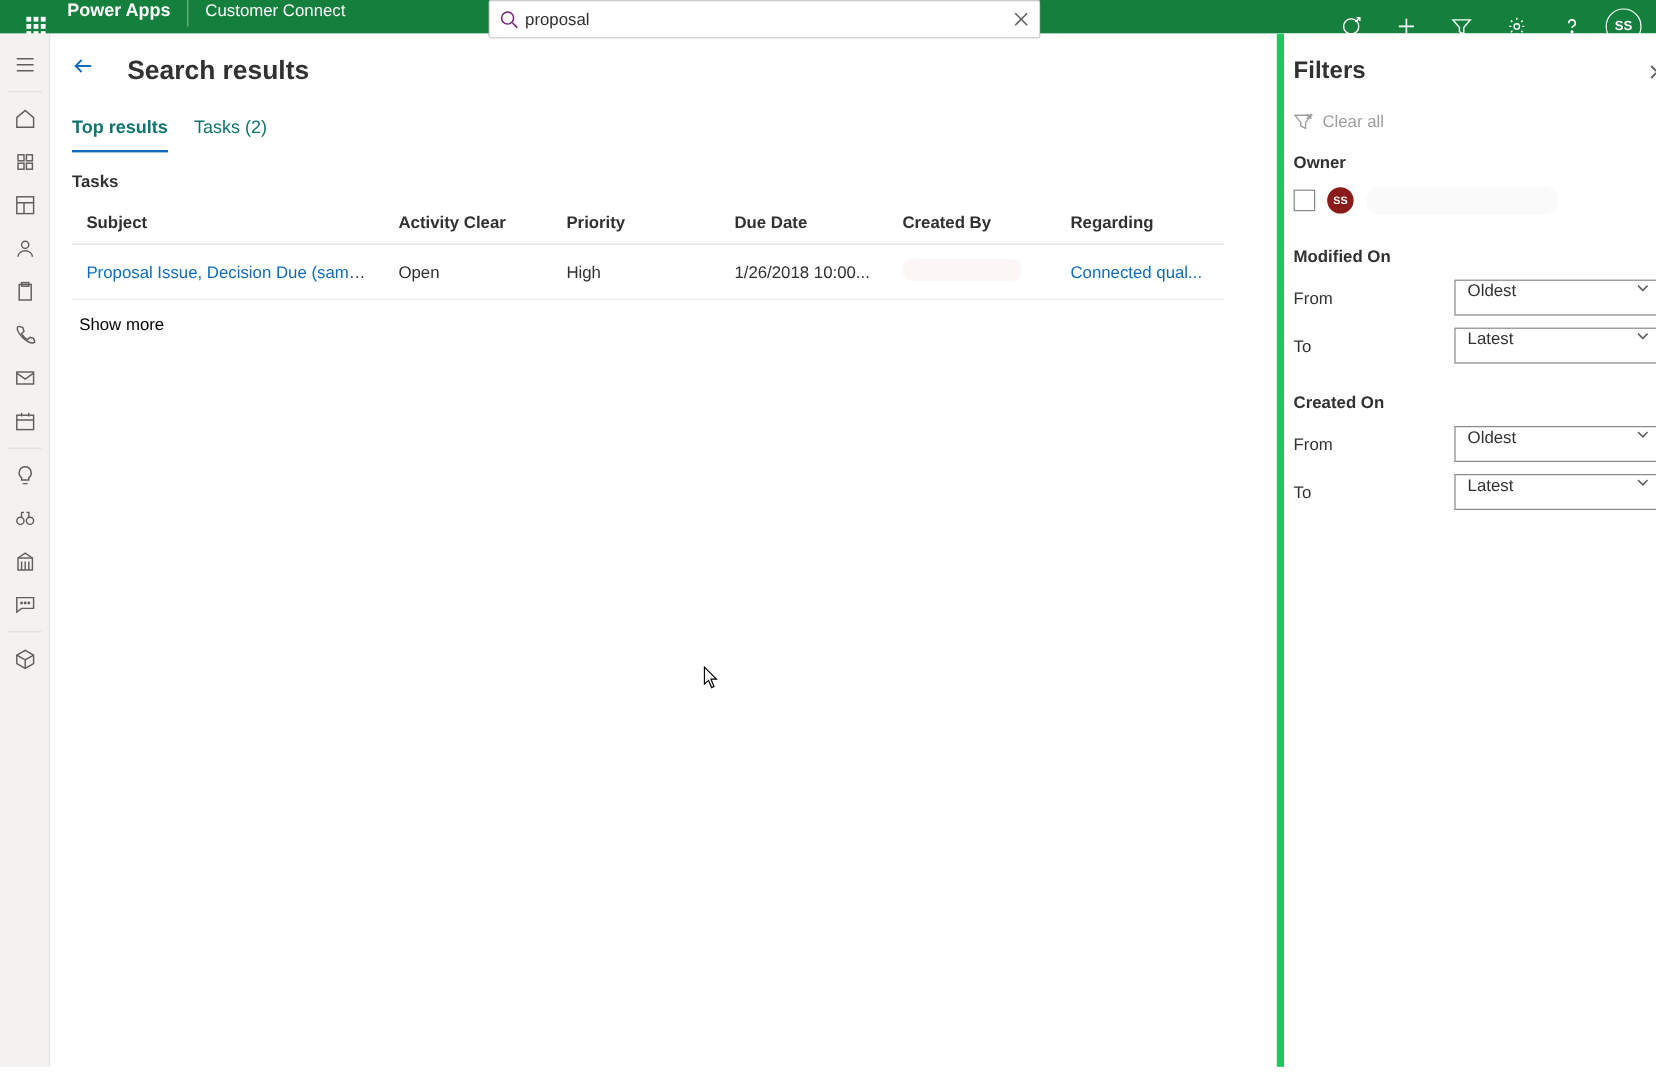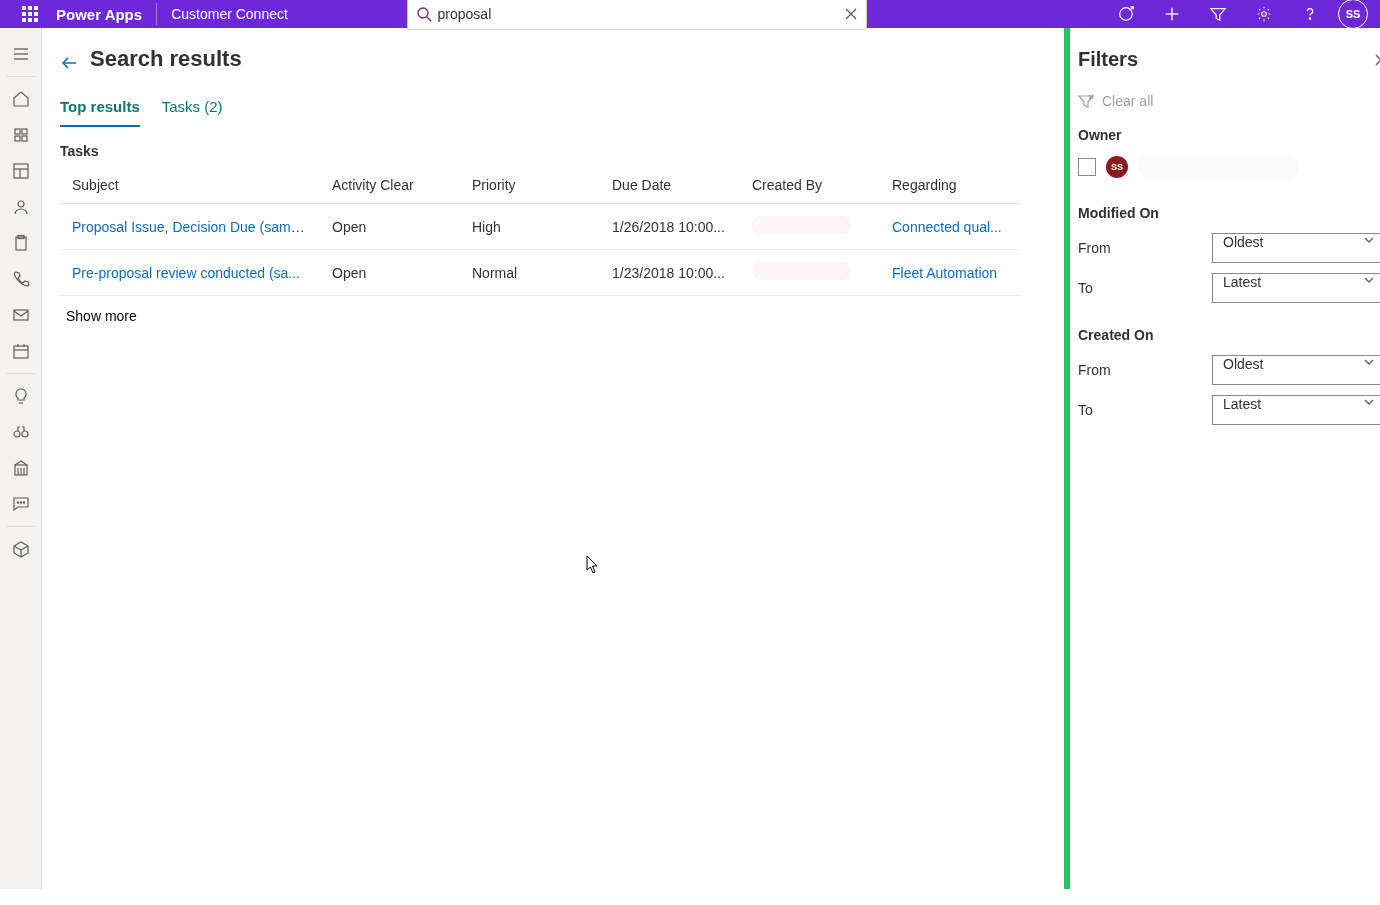--- a/index.html
+++ b/index.html
@@ -8,24 +8,24 @@
       font-size: 14px;
       color: #323130;
       background: #fff;
       overflow: hidden;
       width: 1380px;
       height: 905px;
     }
     
     .topbar {
       height: 28px;
-      background: #6d28d9;
+      background: #15803d;
       color: #fff;
       display: flex;
-      align-items: center;
+      align-items: flex-start;
       padding: 0 8px;
     }
     .waffle {
       width: 44px; height: 44px;
       display: flex; align-items: center; justify-content: center;
       cursor: pointer;
     }
     .waffle-grid {
       display: grid; grid-template-columns: repeat(3, 4px); grid-template-rows: repeat(3, 4px); gap: 2px;
     }
@@ -88,37 +88,37 @@
     .main {
       flex: 1;
       display: flex;
       background: #fff;
     }
     .content {
       flex: 1;
       padding: 18px 24px 0 18px;
       overflow: auto;
     }
-    .page-header { display: flex; align-items: flex-end; gap: 12px; margin-bottom: 20px; }
+    .page-header { display: flex; align-items: flex-start; gap: 28px; margin-bottom: 20px; }
     .back-arrow { color: #0f6cbd; cursor: pointer; width: 18px; height: 18px; }
     .page-title { font-size: 22px; font-weight: 600; }
     .tabs { display: flex; gap: 22px; border-bottom: none; margin-bottom: 16px; }
     .tab {
       font-size: 15px; color: #0f766e; padding: 6px 0 10px;
       cursor: pointer;
       border-bottom: 2px solid transparent;
     }
     .tab.active { font-weight: 600; border-bottom: 2px solid #0f6cbd; }
     .result-summary { font-size: 14px; color: #323130; margin-bottom: 26px; }
     .result-summary .bold { font-weight: 600; }
     .link { color: #0f6cbd; cursor: pointer; margin-left: 6px; }
     .section-title { font-size: 14px; font-weight: 600; margin-bottom: 8px; }
     .table { width: 960px; border-collapse: collapse; }
     .table th {
-      text-align: left; font-weight: 400; color: #323130;
+      text-align: left; font-weight: 700; color: #323130;
       padding: 10px 12px; border-bottom: 1px solid #e1dfdd;
       font-size: 14px;
     }
     .table td {
       padding: 12px 12px; border-bottom: 1px solid #edebe9;
       font-size: 14px;
       white-space: nowrap; overflow: hidden; text-overflow: ellipsis;
     }
     .col-subject { width: 260px; max-width: 260px; }
     .col-status { width: 140px; }
@@ -392,28 +392,20 @@
         </thead>
         <tbody>
           <tr>
             <td class="col-subject"><span class="cell-link">Proposal Issue, Decision Due (sampl...</span></td>
             <td>Open</td>
             <td>High</td>
             <td>1/26/2018 10:00...</td>
             <td><span class="redacted"></span></td>
             <td class="col-regarding"><span class="cell-link">Connected qual...</span></td>
           </tr>
-          <tr>
-            <td class="col-subject"><span class="cell-link">Pre-proposal review conducted (sa...</span></td>
-            <td>Open</td>
-            <td>Normal</td>
-            <td>1/23/2018 10:00...</td>
-            <td><span class="redacted"></span></td>
-            <td class="col-regarding"><span class="cell-link">Fleet Automation</span></td>
-          </tr>
         </tbody>
       </table>
 
       <span class="show-more">Show more</span>
     </div>
 
     <div class="filters">
       <div class="filters-header">
         <div class="filters-title">Filters</div>
         <svg class="filters-collapse" width="16" height="16" viewBox="0 0 16 16" fill="none" stroke="currentColor" stroke-width="1.5">

